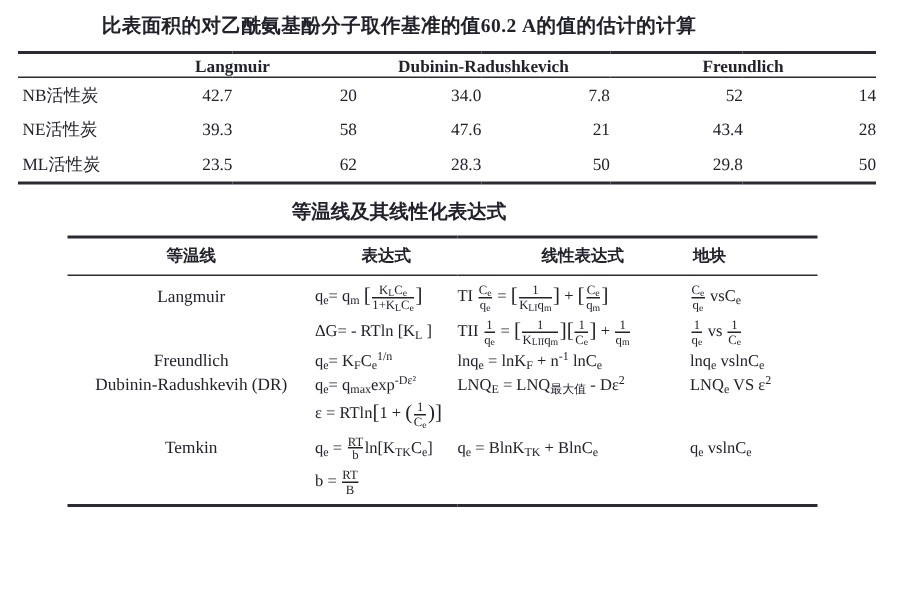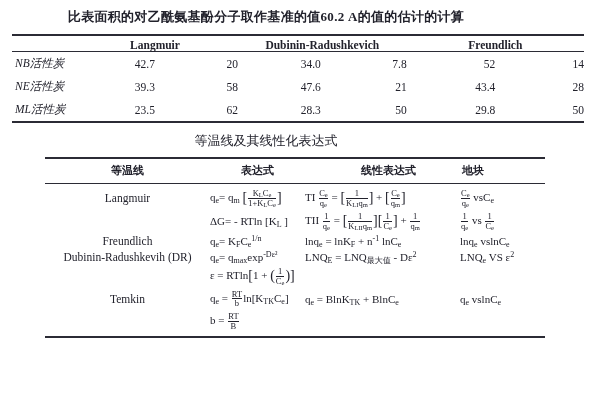--- a/index.html
+++ b/index.html
@@ -27,25 +27,25 @@
     width: 572px; margin: 8px 14px 0 12px;
     font-size: 11.5px;
     border-top: 2px solid #2b2b35;
     border-bottom: 2px solid #2b2b35;
   }
   .t1 thead { border-bottom: 1.5px solid #2b2b35; }
   .t1 th { font-weight: bold; text-align: center; }
   .t1 tr.grp th { padding: 3px 0 0 0; }
   .t1 tr.hdr th { padding: 4px 0 6px 0; vertical-align: bottom; }
   .t1 td { text-align: right; padding: 4px 0; }
-  .t1 td.rowlabel { text-align: left; padding-left: 3px; font-style: italic; }
+  .t1 td.rowlabel { text-align: left; padding-left: 3px; }
 
   
   .sec-title {
-    text-align: center; font-weight: normal;
+    text-align: center; font-weight: bold;
     font-size: 13px; margin-top: 9px;
   }
 
   
   .t2 {
     width: 500px; margin: 7px 0 0 45px;
     font-size: 11px;
     border-top: 2px solid #2b2b35;
     border-bottom: 2px solid #2b2b35;
   }

